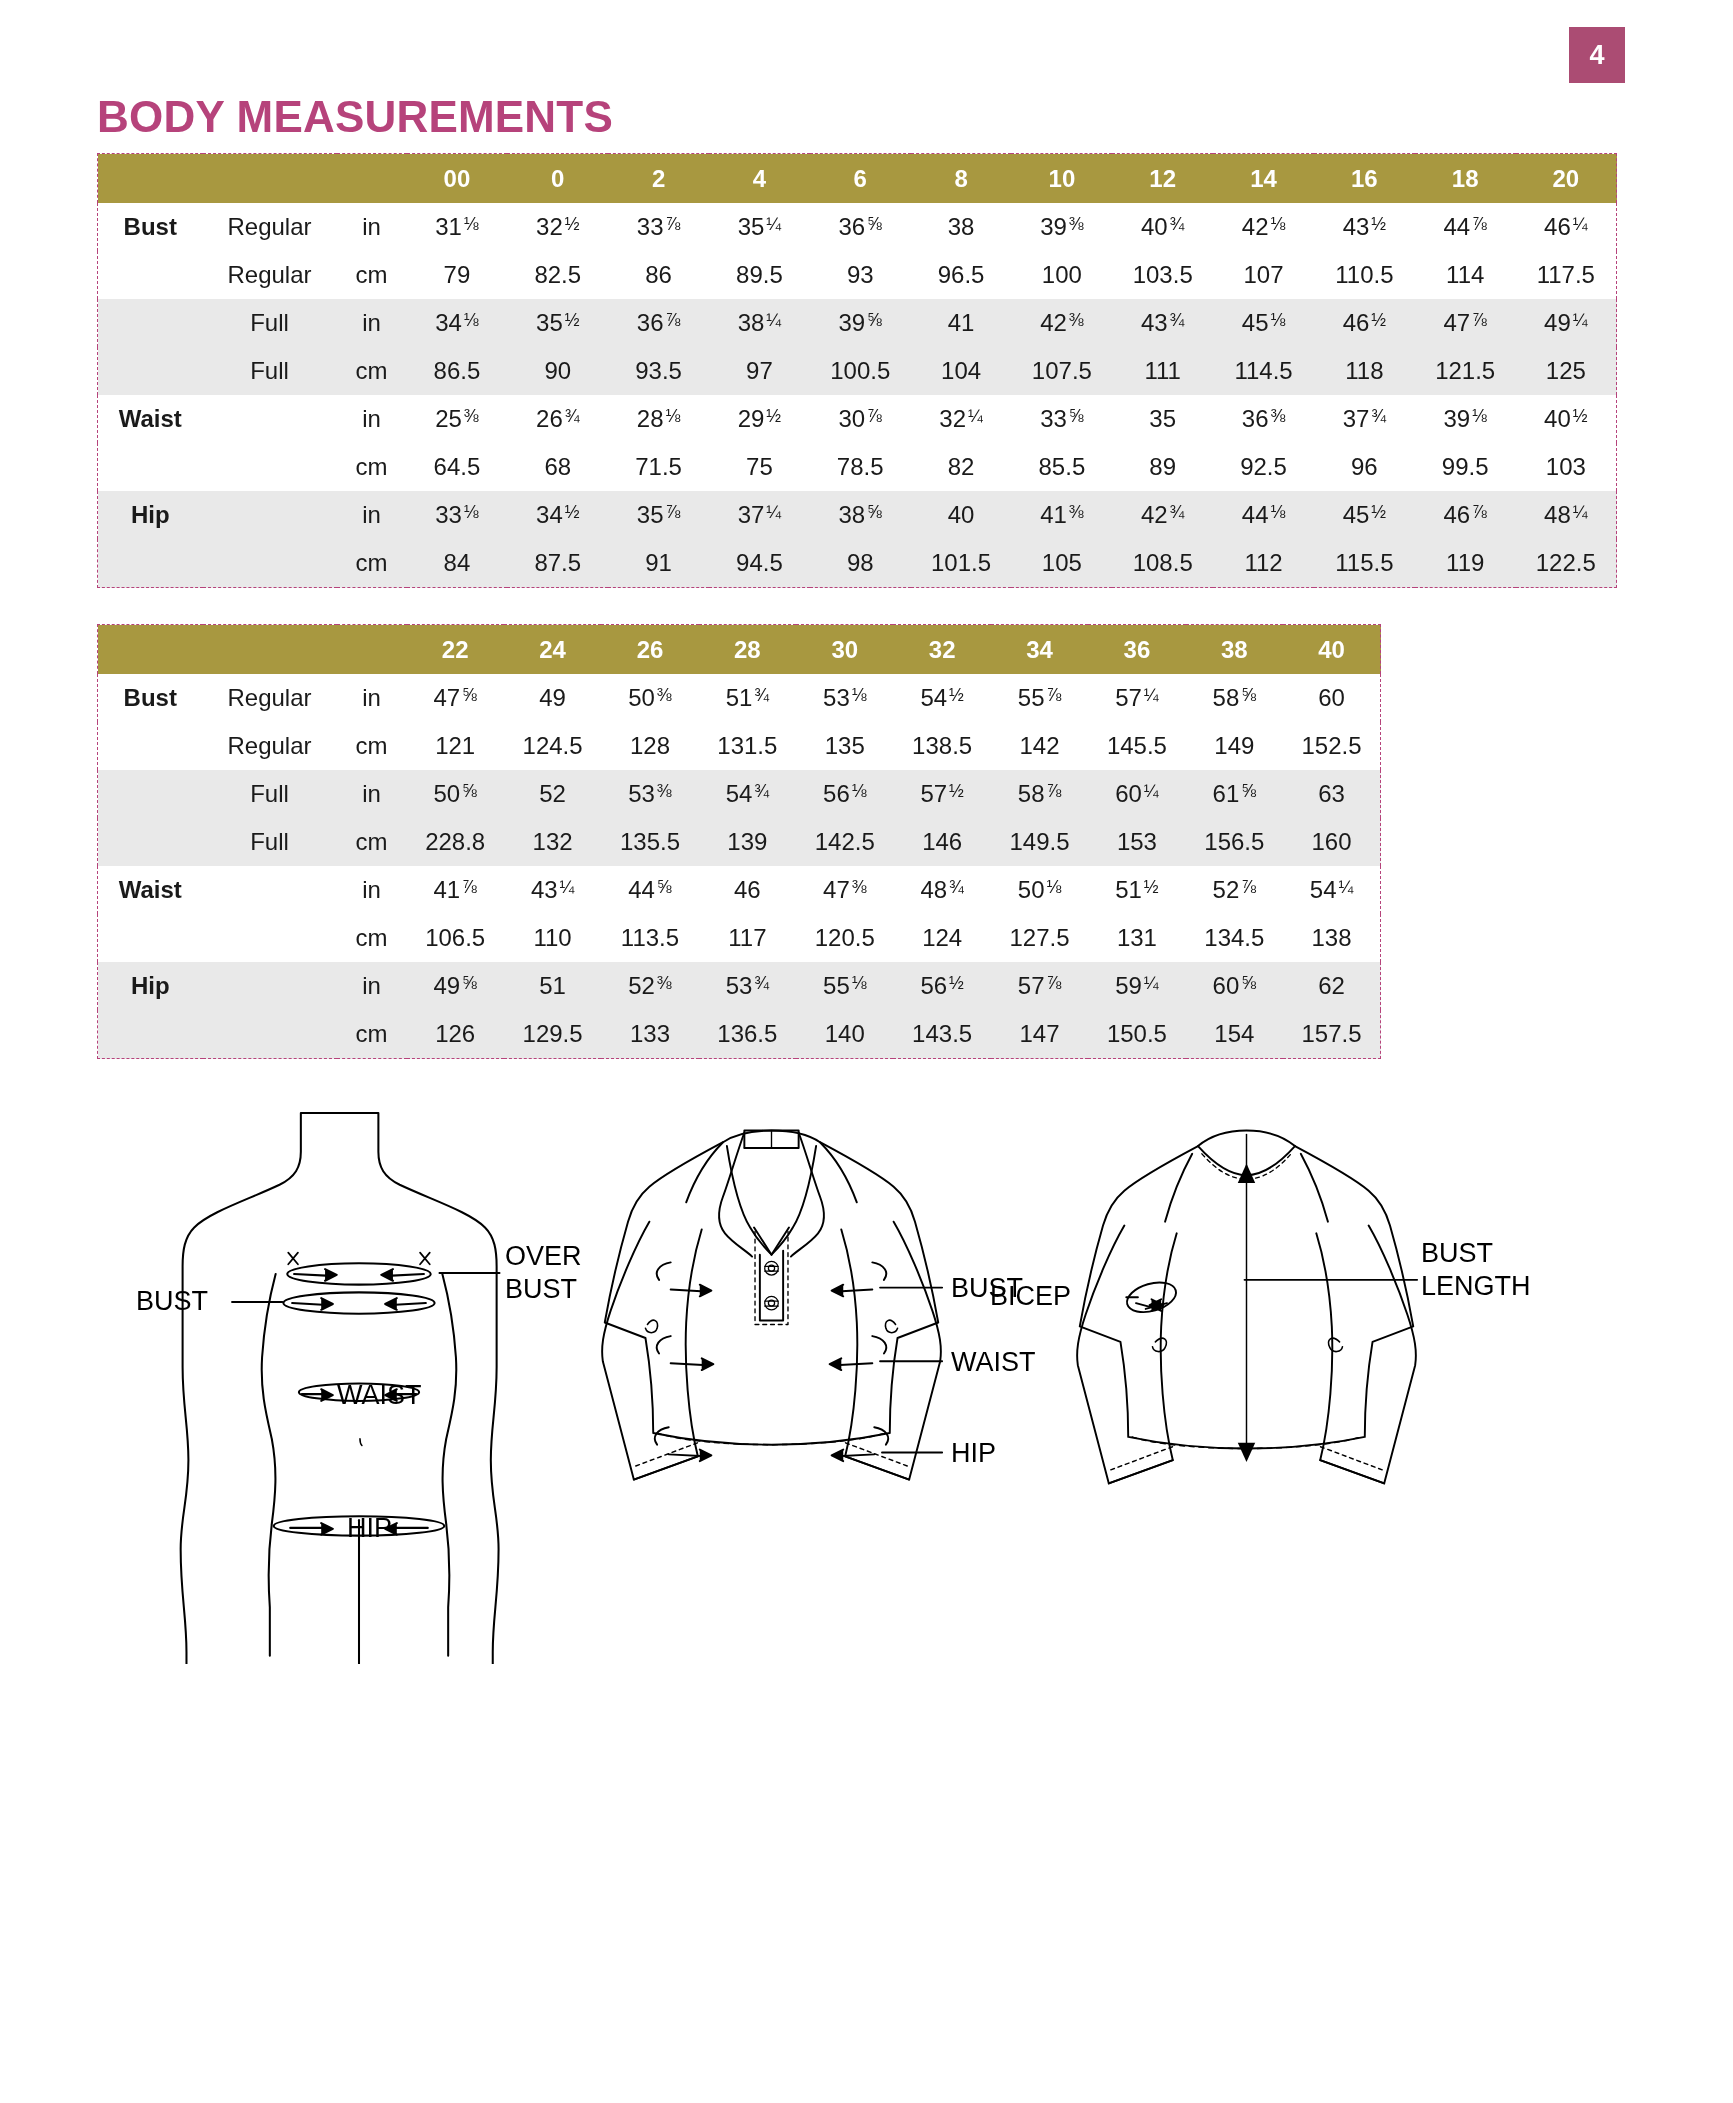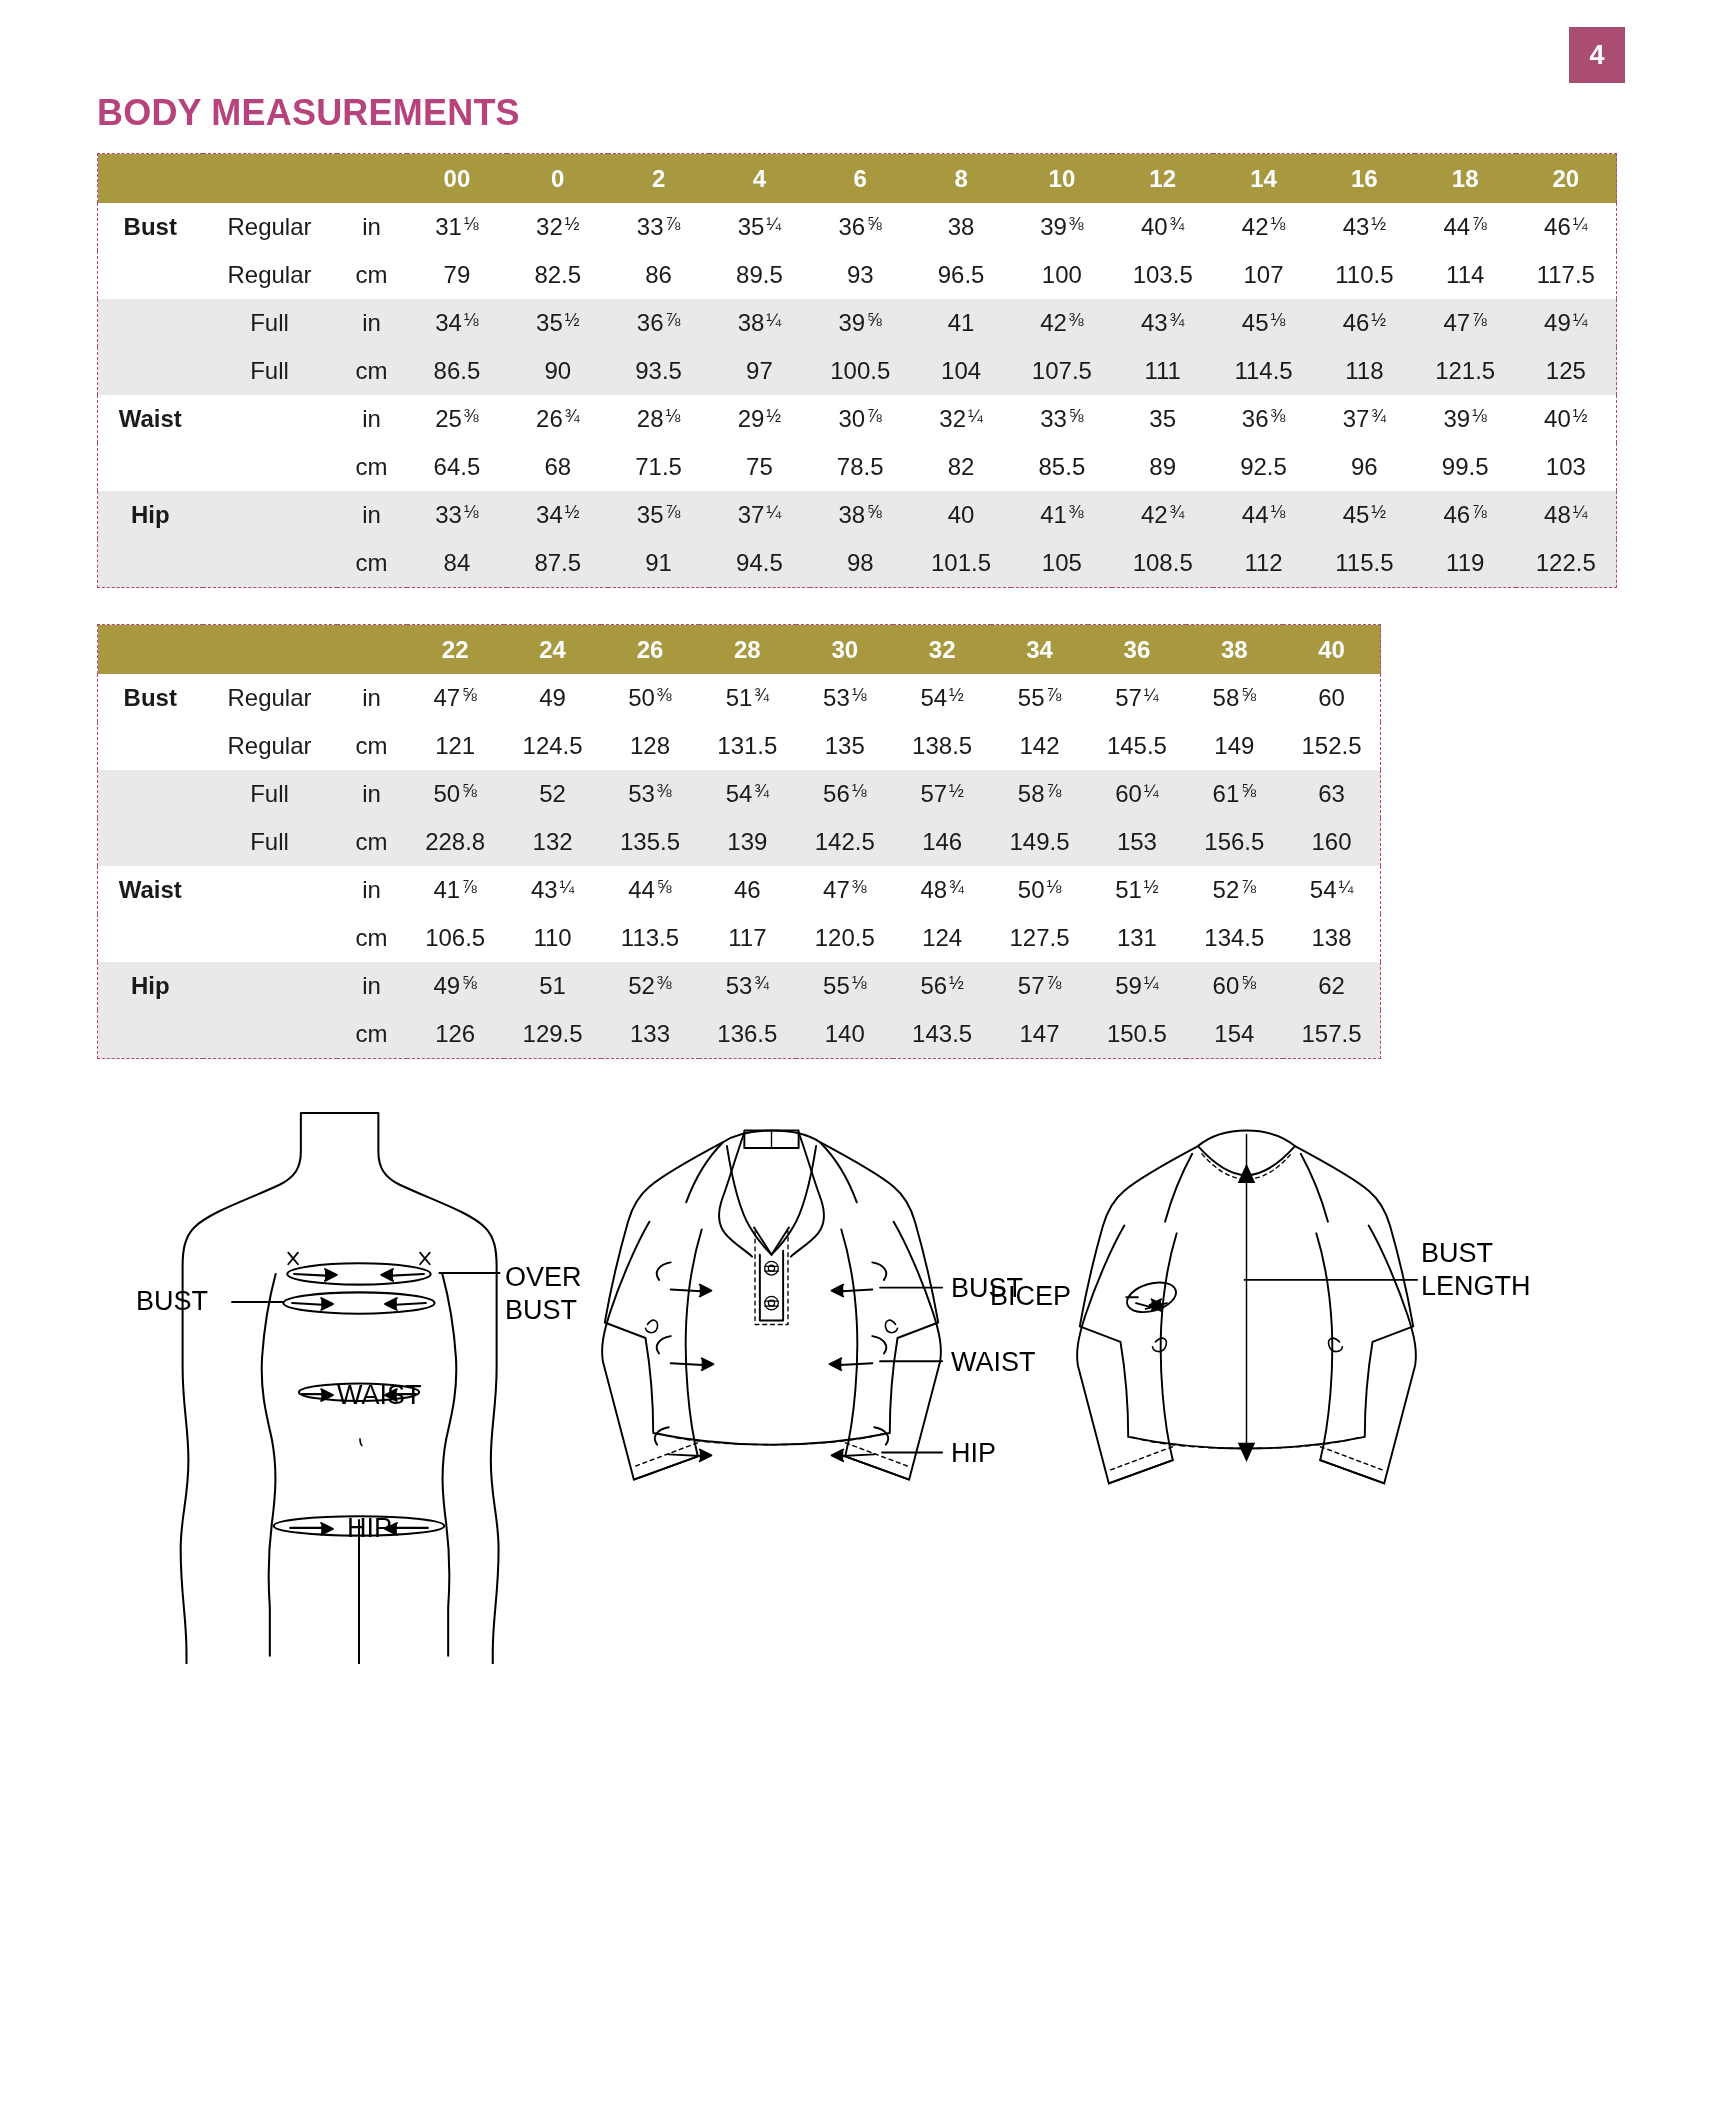--- a/index.html
+++ b/index.html
@@ -18,21 +18,21 @@
     color:#ffffff;
     font-weight:bold;font-size:27px;
     display:flex;align-items:center;justify-content:center;
   }
 
   
   .section-title{
     position:absolute;left:97px;top:92px;
     color:#b6437b;
     font-weight:bold;
-    font-size:36px;
+    font-size:44px;
     letter-spacing:0.2px;
   }
 
   
   .table-wrap{position:absolute;}
   .table-wrap.t1{left:97px;top:153px;width:1520px;}
   .table-wrap.t2{left:97px;top:624px;width:1284px;}
 
   table.meas{
     border-collapse:collapse;
@@ -478,21 +478,21 @@
         <path d="M124 440 l38 0"></path>
           <path d="M156 435 l12 6 l-12 6" fill="#000"></path>
         <path d="M266 440 l-38 0"></path>
           <path d="M234 435 l-12 6 l12 6" fill="#000"></path>
       </g>
 
       <path d="M64 207 h52" stroke-width="2"></path>
       <path d="M278 177 h62" stroke-width="2"></path>
     </svg>
     <div class="figlabel" style="left:-34px;top:184px;">BUST</div>
-    <div class="figlabel" style="left:335px;top:160px;">
+    <div class="figlabel" style="left:335px;top:139px;">
       <div>OVER</div>
       <div>BUST</div>
     </div>
     <div class="figlabel" style="left:167px;top:278px;">WAIST</div>
     <div class="figlabel" style="left:177px;top:411px;">HIP</div>
   </div>
 
   <div class="fig" style="left:597px;top:11.6px;">
     <svg width="349" height="388" viewBox="0 0 360 400" fill="none" stroke="#000" stroke-width="2" stroke-linejoin="round" stroke-linecap="round">
 

